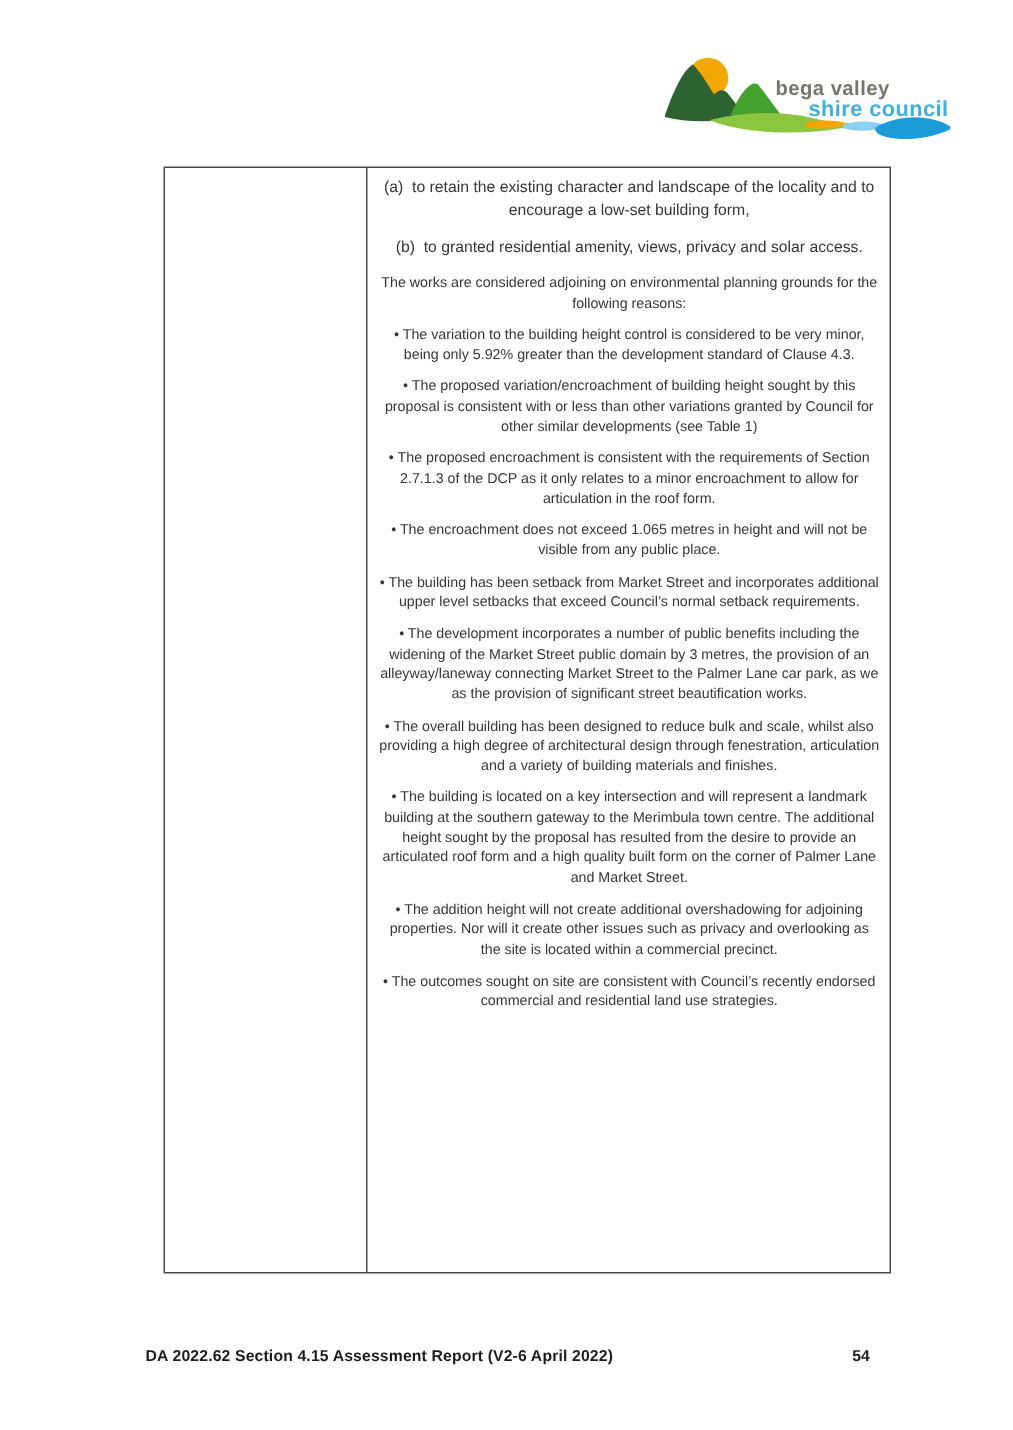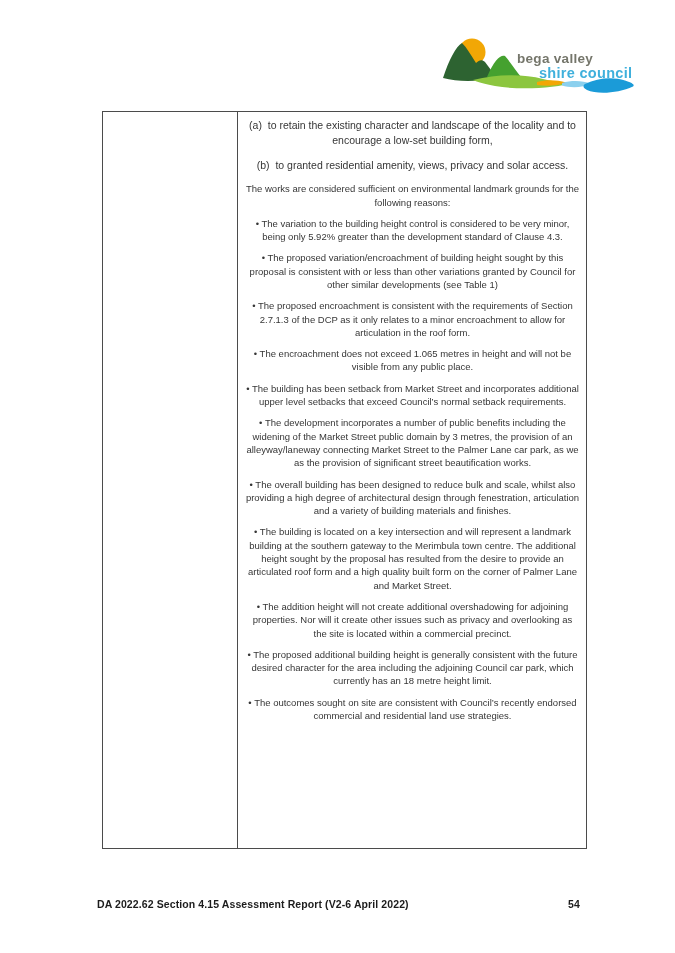--- a/index.html
+++ b/index.html
@@ -12,21 +12,21 @@
   }
   .page { position: absolute; inset: 0; background: #ffffff; text-align: center; }
 
   
   .logo { position: absolute; left: 443px; top: 30px; width: 196px; height: 78px; }
   .logo svg { width: 100%; height: 100%; display: block; }
   .logo text { font-family: "Liberation Sans", sans-serif; font-weight: bold; letter-spacing: 0.3px; }
 
   
   .doc-table {
-    position: absolute; left: 102px; top: 111px;
+    position: absolute; left: 109px; top: 111px;
     width: 483px; height: 736px;
     border: 1px solid #4b4b4b;
     display: flex;
     background: #ffffff;
   }
   .col-left {
     width: 134px;
     border-right: 1px solid #4b4b4b;
     flex: none;
   }
@@ -70,31 +70,30 @@
       <text x="74" y="33" font-size="13.5" fill="#75766B">bega valley</text>
       <text x="96" y="47.5" font-size="14.5" fill="#3FB0DC">shire council</text>
     </svg>
   </div>
 
   <div class="doc-table">
     <div class="col-left"></div>
     <div class="col-right">
         <p class="para large">(a)  to retain the existing character and landscape of the locality and to encourage a low-set building form,</p>
         <p class="para large">(b)  to granted residential amenity, views, privacy and solar access.</p>
-        <p class="para small">The works are considered sufficient on environmental landmark grounds for the following reasons:</p>
+        <p class="para small">The works are considered adjoining on environmental planning grounds for the following reasons:</p>
         <p class="para small">• The variation to the building height control is considered to be very minor, being only 5.92% greater than the development standard of Clause 4.3.</p>
         <p class="para small">• The proposed variation/encroachment of building height sought by this proposal is consistent with or less than other variations granted by Council for other similar developments (see Table 1)</p>
         <p class="para small">• The proposed encroachment is consistent with the requirements of Section 2.7.1.3 of the DCP as it only relates to a minor encroachment to allow for articulation in the roof form.</p>
         <p class="para small">• The encroachment does not exceed 1.065 metres in height and will not be visible from any public place.</p>
         <p class="para small">• The building has been setback from Market Street and incorporates additional upper level setbacks that exceed Council’s normal setback requirements.</p>
         <p class="para small">• The development incorporates a number of public benefits including the widening of the Market Street public domain by 3 metres, the provision of an alleyway/laneway connecting Market Street to the Palmer Lane car park, as we as the provision of significant street beautification works.</p>
         <p class="para small">• The overall building has been designed to reduce bulk and scale, whilst also providing a high degree of architectural design through fenestration, articulation and a variety of building materials and finishes.</p>
         <p class="para small">• The building is located on a key intersection and will represent a landmark building at the southern gateway to the Merimbula town centre. The additional height sought by the proposal has resulted from the desire to provide an articulated roof form and a high quality built form on the corner of Palmer Lane and Market Street.</p>
         <p class="para small">• The addition height will not create additional overshadowing for adjoining properties. Nor will it create other issues such as privacy and overlooking as the site is located within a commercial precinct.</p>
-        <p class="para small">• The proposed additional building height is generally consistent with the future desired character for the area including the adjoining Council car park, which currently has an 18 metre height limit.</p>
         <p class="para small">• The outcomes sought on site are consistent with Council’s recently endorsed commercial and residential land use strategies.</p>
       </div>
   </div>
 
   <div class="footer">
     <span>DA 2022.62 Section 4.15 Assessment Report (V2-6 April 2022)</span>
     <span>54</span>
   </div>
 
 </div>

